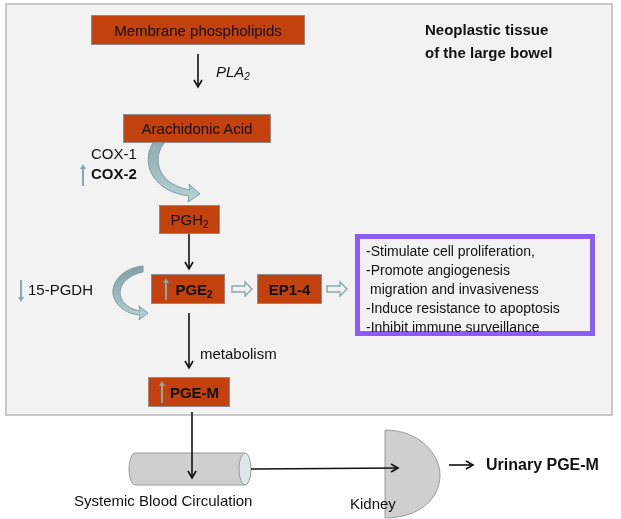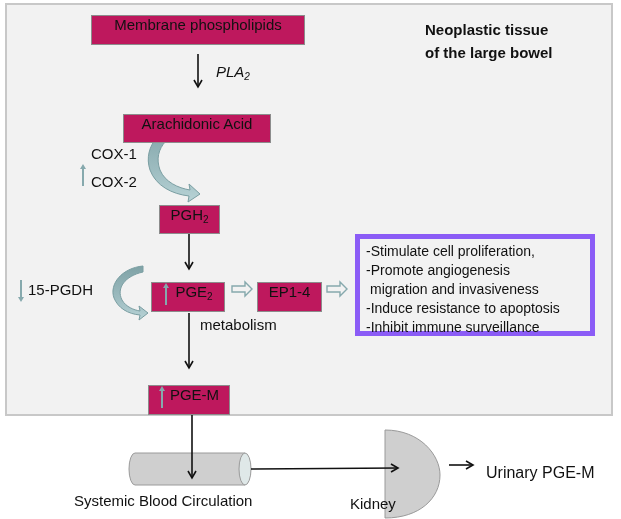--- a/index.html
+++ b/index.html
@@ -1,24 +1,24 @@
 <!DOCTYPE html>
 <html><head>
   <meta charset="utf-8">
   <style>
     html, body { margin: 0; padding: 0; background: #ffffff; }
     body { width: 621px; height: 519px; position: relative; overflow: hidden;
            font-family: "Liberation Sans", sans-serif; color: #111; }
     .frame { position: absolute; left: 5px; top: 3px; width: 608px; height: 413px;
              background: #f2f2f2; border: 2px solid #c8c8c8; box-sizing: border-box; }
-    .box { position: absolute; background: #be185d; border: 1px solid #8c8c8c;
-           box-sizing: border-box; font-size: 15px; display: flex; 
+    .box { position: absolute; background: #c2410c; border: 1px solid #8c8c8c;
+           box-sizing: border-box; font-size: 15px; display: flex; align-items: center;
            justify-content: center; white-space: nowrap; }
     .lbl { position: absolute; font-size: 15px; white-space: nowrap; }
-    .bold { font-weight: normal; margin-top: 8px; }
+    .bold { font-weight: bold; }
     sub { font-size: 10px; vertical-align: -3px; line-height: 0; }
     .title { position: absolute; left: 425px; top: 18px; font-size: 15px; font-weight: bold;
              line-height: 23px; white-space: nowrap; }
     .effects { position: absolute; left: 355px; top: 234px; width: 240px; height: 102px;
                background: #f2f2f2; border: 5px solid #8b5cf6; box-sizing: border-box;
                padding: 3px 0 0 6px; font-size: 14px; line-height: 19px; }
     .effects div { white-space: nowrap; }
     .up, .down { display: inline-block; vertical-align: middle; }
     svg.ov { position: absolute; left: 0; top: 0; }
   </style>
@@ -118,21 +118,21 @@
 </div>
 
 <div class="effects">
   <div>-Stimulate cell proliferation,</div>
   <div>-Promote angiogenesis</div>
   <div style="padding-left:4px;">  migration and invasiveness</div>
   <div>-Induce resistance to apoptosis</div>
   <div>-Inhibit immune surveillance</div>
 </div>
 
-<div class="lbl" style="left:200px; top:316px;">
+<div class="lbl" style="left:200px; top:345px;">
   <span>metabolism</span>
 </div>
 
 <div class="box bold" style="left:148px; top:377px; width:82px; height:30px;">
   <svg class="up" width="6" height="22" style="margin-right:5px;">
     <path d="M3,0 L6,5 L4,5 L4,22 L2,22 L2,5 L0,5 Z" fill="#86a9ad"></path>
   </svg>
   <span>PGE-M</span>
 </div>
 

